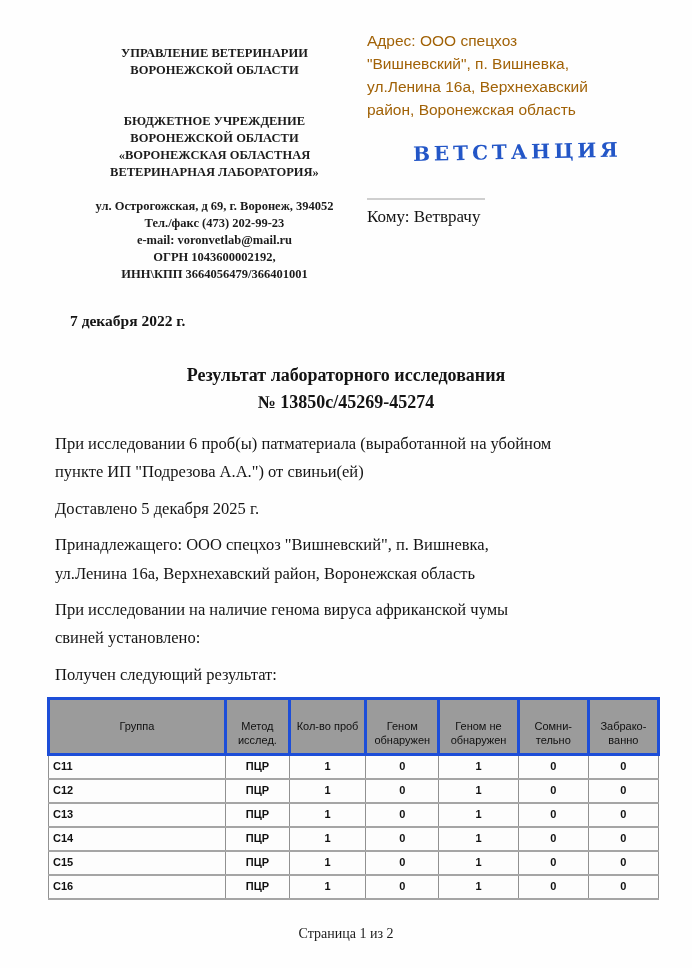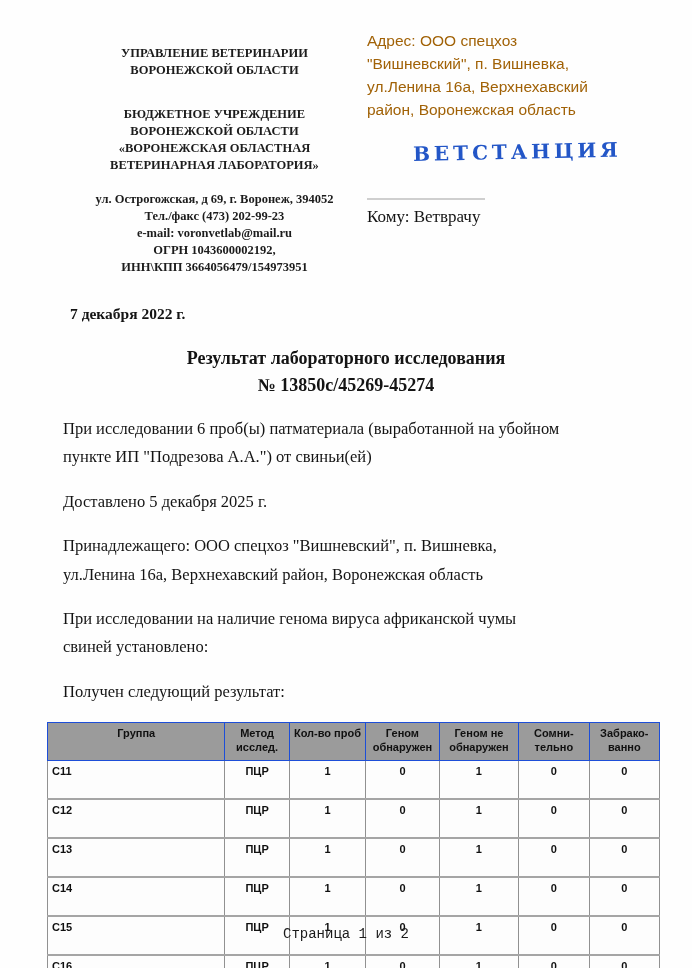--- a/index.html
+++ b/index.html
@@ -20,21 +20,21 @@
   }
   .sender {
     width: 306px;
     text-align: center;
     font-size: 12.5px;
     line-height: 1.36;
     font-weight: 600;
     color: #1c1c1c;
     white-space: pre-line;
   }
-  .sender-institution { margin-top: 10px; }
+  .sender-institution { margin-top: 17px; }
   .recipient {
     width: 290px;
     padding-top: 2px;
   }
   .address {
     font-family: "Liberation Sans", sans-serif;
     font-size: 15.5px;
     line-height: 1.48;
     white-space: pre-line;
     color: #a16207;
@@ -57,74 +57,74 @@
     margin-top: 7px;
     font-size: 17px;
   }
   
   .date {
     margin: 12px 0 0 70px;
     font-size: 15.5px;
     font-weight: 700;
   }
   .title {
-    margin-top: 22px;
+    margin-top: 32px;
     text-align: center;
     font-size: 18px;
     font-weight: 700;
     line-height: 1.5;
     white-space: pre-line;
   }
   
   .body-text {
     margin: 14px 36px 0 47px;
     font-size: 16.5px;
   }
   .body-text p {
-    margin: 16px;
+    margin: 8px;
     line-height: 1.72;
     white-space: pre-line;
   }
   
   table.results {
     margin: 4px 0 0 47px;
     width: 613px;
     border-collapse: collapse;
     font-family: "Liberation Sans", sans-serif;
     font-size: 11px;
     color: #101010;
   }
   table.results th {
     background: var(--th-bg, #9b9b9b);
-    border: 1px solid #1d4ed8;
-    font-weight: 700;
+    border: 3px solid #1d4ed8;
+    font-weight: 400;
     text-align: center;
     vertical-align: top;
-    padding: 3px 2px 5px;
+    padding: 19px 2px 5px;
     line-height: 1.3;
     white-space: pre-line;
   }
   table.results td {
     border: 1px solid #919191;
     border-bottom: 2px solid #a5a5a5;
-    padding: 3px 4px 19px;
+    padding: 3px 4px 4px;
     text-align: center;
     font-weight: 600;
     height: 15px;
     background: #fdfdfd;
   }
   table.results td.col-group { text-align: left; }
   
   .footer {
     position: absolute;
     bottom: 26px;
     left: 0;
     width: 100%;
     text-align: center;
-    font-family: Liberation Mono, monospace;
+    font-family: Liberation Serif, serif;
     font-size: 14px;
     color: #1a1a1a;
   }
 </style>
 </head>
 <body>
 
 <div class="page">
 
   <div class="header-row">
@@ -132,21 +132,21 @@
       <div class="sender-authority">УПРАВЛЕНИЕ ВЕТЕРИНАРИИ
 ВОРОНЕЖСКОЙ ОБЛАСТИ</div>
       <div class="sender-institution">БЮДЖЕТНОЕ УЧРЕЖДЕНИЕ
 ВОРОНЕЖСКОЙ ОБЛАСТИ
 «ВОРОНЕЖСКАЯ ОБЛАСТНАЯ
 ВЕТЕРИНАРНАЯ ЛАБОРАТОРИЯ»</div>
       <div class="sender-contacts">ул. Острогожская, д 69, г. Воронеж, 394052
 Тел./факс  (473) 202-99-23
 e-mail:  voronvetlab@mail.ru
 ОГРН 1043600002192,
-ИНН\КПП 3664056479/154973951</div>
+ИНН\КПП 3664056479/366401001</div>
     </div>
 
     <div class="recipient">
       <div class="address">Адрес: ООО спецхоз
 "Вишневский", п. Вишневка,
 ул.Ленина 16а, Верхнехавский
 район, Воронежская область</div>
       <div class="stamp" style="color: rgb(35, 86, 199);">ВЕТСТАНЦИЯ</div>
       <div class="faint-line"></div>
       <div class="kome">Кому: Ветврачу</div>

